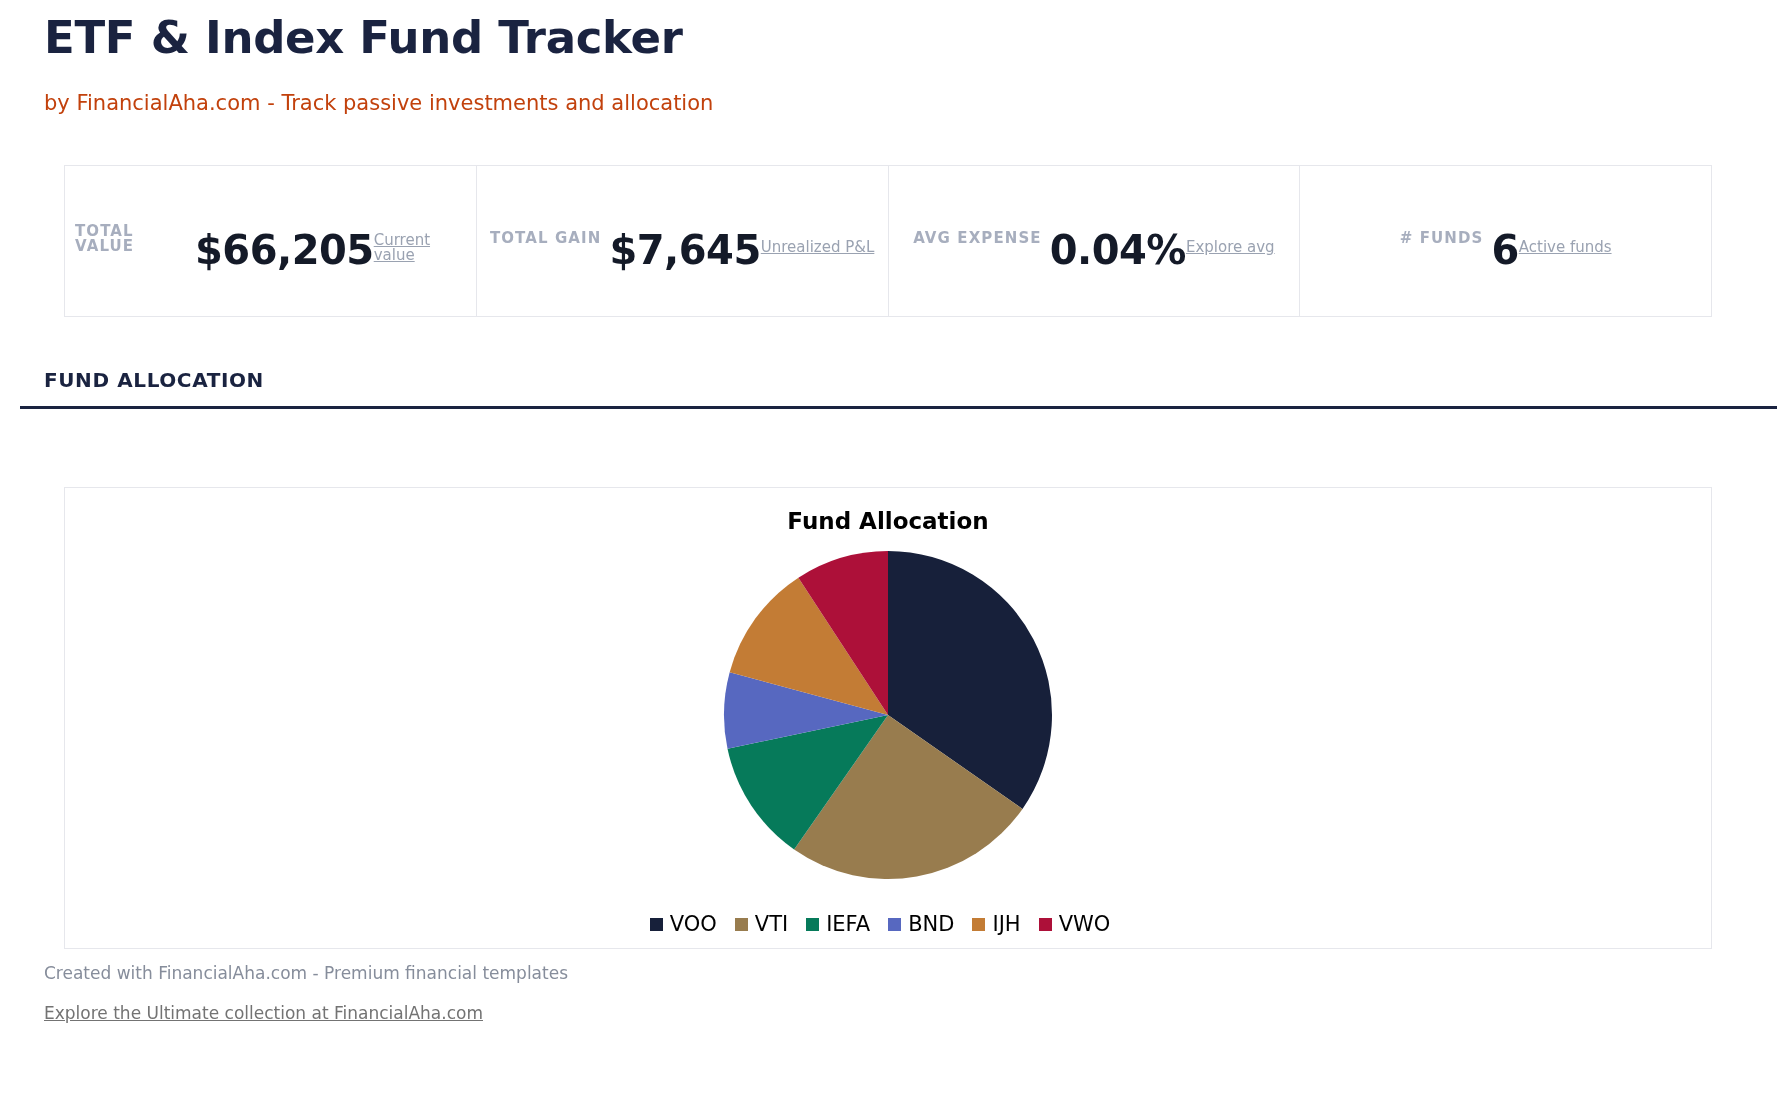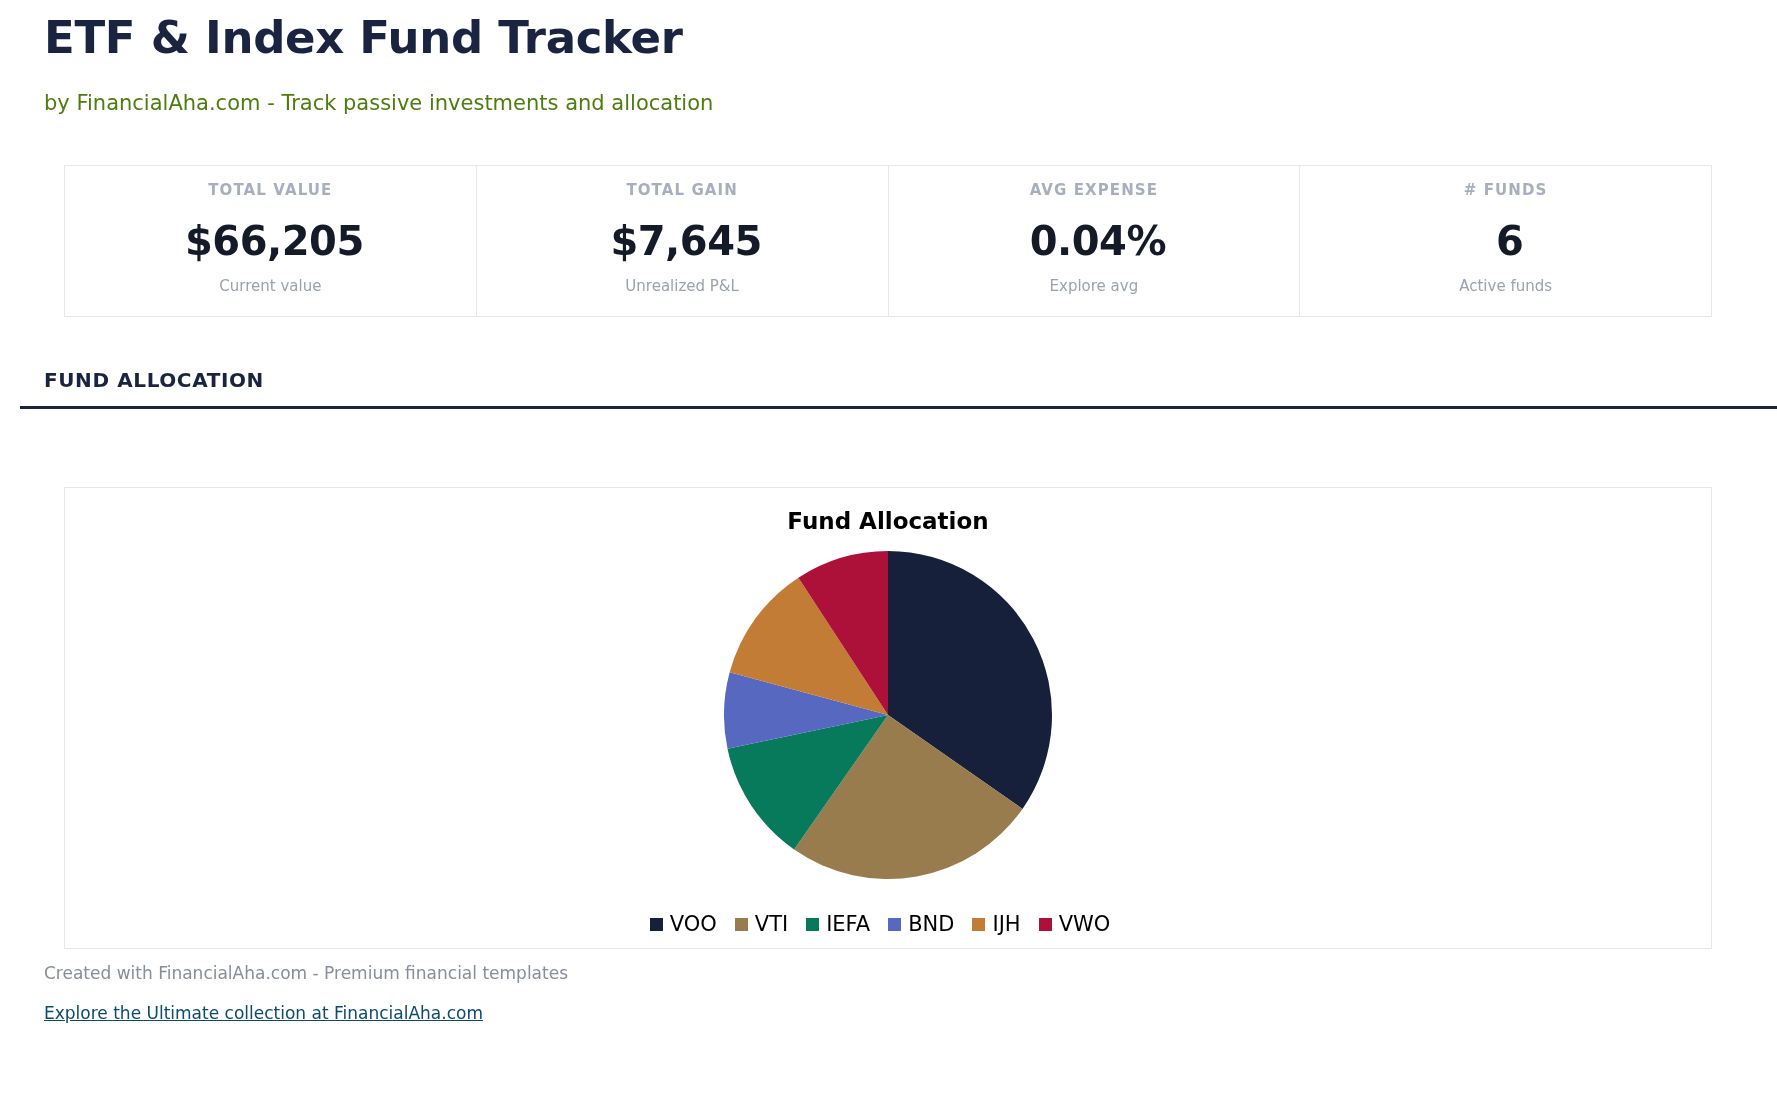--- a/index.html
+++ b/index.html
@@ -32,41 +32,41 @@
     font-weight: 700;
     letter-spacing: -0.3px;
     color: #1a2340;
     line-height: 1.25;
   }
   .app-subtitle {
     margin: 0;
     padding-top: 24px;
     font-size: 21px;
     font-weight: 400;
-    color: #4d7c0f;
+    color: #c2410c;
     line-height: 1.3;
   }
 
   
   .stats-strip {
     display: flex;
     margin-top: 47px;
     margin-left: 20px;
     margin-right: 21px;
     border: 1px solid #e6e7ec;
     background: #ffffff;
     box-sizing: border-box;
     height: 152px;
   }
   .stat-card {
     flex: 1 1 0;
     box-sizing: border-box;
     border-right: 1px solid #e6e7ec;
     display: flex;
-    flex-direction: column;
+    flex-direction: row;
     align-items: center;
     justify-content: center;
     padding: 6px 10px 10px;
   }
   .stat-card:last-child { border-right: none; }
   .stat-label {
     font-size: 15px;
     font-weight: 700;
     letter-spacing: 1.1px;
     color: #a7aebe;
@@ -81,20 +81,21 @@
     margin-top: 23px;
     letter-spacing: -0.5px;
     margin-left: 8px;
   }
   .stat-sub {
     font-size: 15px;
     font-weight: 400;
     color: #9aa2b1;
     line-height: 1;
     margin-top: 18px;
+    text-decoration: underline;
   }
 
   
   .section-head {
     margin-top: 53px;
     padding-bottom: 15px;
   }
   .section-title {
     margin: 0;
     font-size: 20px;
@@ -171,21 +172,21 @@
     margin-top: 14px;
     margin-left: 0;
     font-size: 17px;
     color: #868d9b;
     line-height: 1.2;
   }
   .footer-link {
     display: inline-block;
     margin-top: 20px;
     font-size: 17px;
-    color: #0c4a6e;
+    color: #737373;
     text-decoration: underline;
     line-height: 1.2;
     cursor: pointer;
   }
 </style>
 </head>
 <body>
 
 <div class="page">
 

